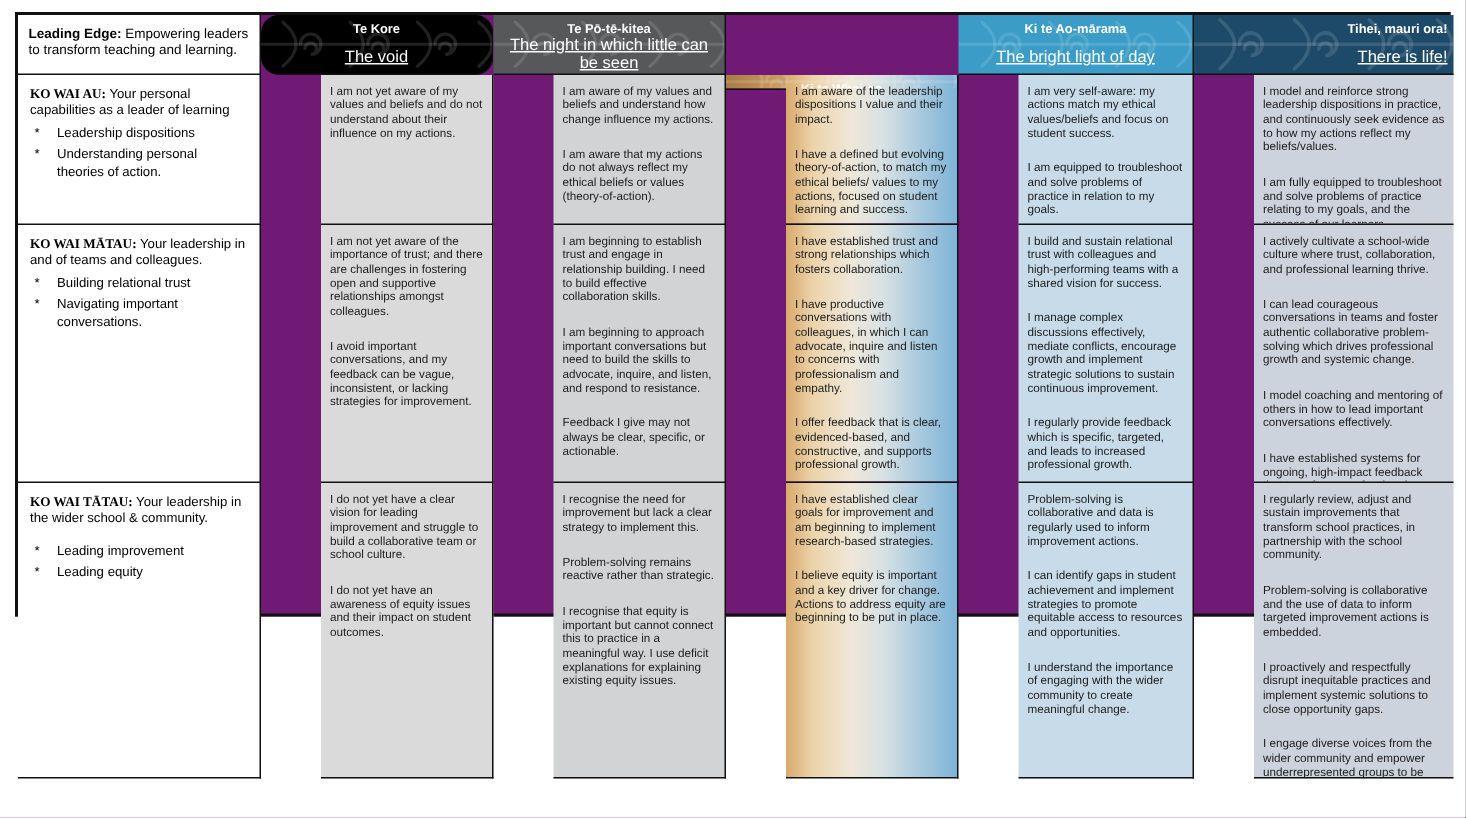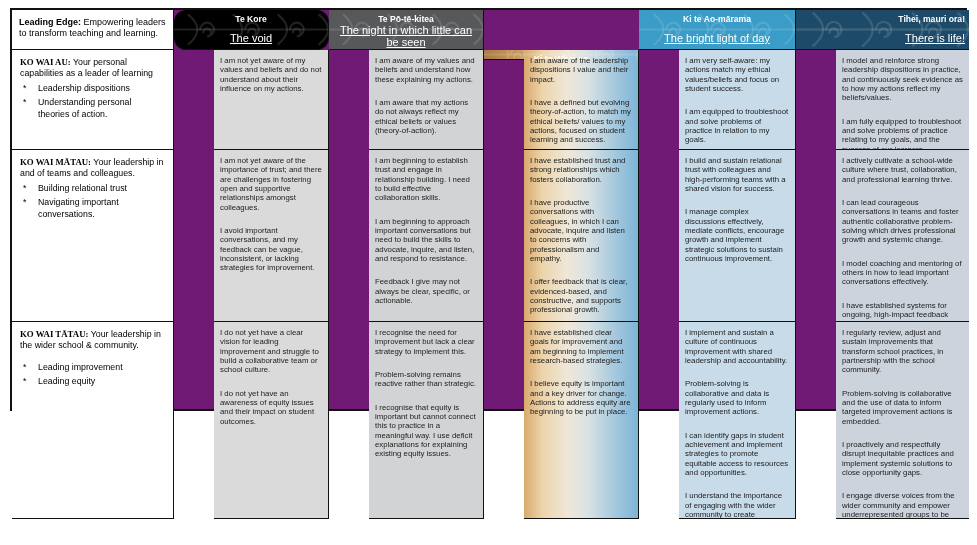--- a/index.html
+++ b/index.html
@@ -163,21 +163,21 @@
         <div class="bullet">
           <span class="star">*</span>
           <span>Understanding personal theories of action.</span>
         </div>
       </div>
   </div>
   <div class="cell bd bg-g1">
       <p>I am not yet aware of my values and beliefs and do not understand about their influence on my actions.</p>
     </div>
   <div class="cell bd bg-g2">
-      <p>I am aware of my values and beliefs and understand how these explaining my actions.</p>
+      <p>I am aware of my values and beliefs and understand how change influence my actions.</p>
       <p>I am aware that my actions do not always reflect my ethical beliefs or values (theory-of-action).</p>
     </div>
   <div class="cell bd bg-dawn">
       <p>I am aware of the leadership dispositions I value and their impact.</p>
       <p>I have a defined but evolving theory-of-action, to match my ethical beliefs/ values to my actions, focused on student learning and success.</p>
     </div>
   <div class="cell bd bg-b1">
       <p>I am very self-aware: my actions match my ethical values/beliefs and focus on student success.</p>
       <p>I am equipped to troubleshoot and solve problems of practice in relation to my goals.</p>
     </div>
@@ -209,20 +209,21 @@
       <p>Feedback I give may not always be clear, specific, or actionable.</p>
     </div>
   <div class="cell bd bg-dawn">
       <p>I have established trust and strong relationships which fosters collaboration.</p>
       <p>I have productive conversations with colleagues, in which I can advocate, inquire and listen to concerns with professionalism and empathy.</p>
       <p>I offer feedback that is clear, evidenced-based, and constructive, and supports professional growth.</p>
     </div>
   <div class="cell bd bg-b1">
       <p>I build and sustain relational trust with colleagues and high-performing teams with a shared vision for success.</p>
       <p>I manage complex discussions effectively, mediate conflicts, encourage growth and implement strategic solutions to sustain continuous improvement.</p>
+      <p>I regularly provide feedback which is specific, targeted, and leads to increased professional growth.</p>
     </div>
   <div class="cell bd bg-b2">
       <p>I actively cultivate a school-wide culture where trust, collaboration, and professional learning thrive.</p>
       <p>I can lead courageous conversations in teams and foster authentic collaborative problem-solving which drives professional growth and systemic change.</p>
       <p>I model coaching and mentoring of others in how to lead important conversations effectively.</p>
       <p>I have established systems for ongoing, high-impact feedback that transforms professional practice.</p>
     </div>
 
   <div class="cell rowhead last-row-cell">
     <b>KO WAI TĀTAU:</b><span> Your leadership in the wider school &amp; community.</span>
@@ -244,21 +245,20 @@
   <div class="cell bd bg-g2">
       <p>I recognise the need for improvement but lack a clear strategy to implement this.</p>
       <p>Problem-solving remains reactive rather than strategic.</p>
       <p>I recognise that equity is important but cannot connect this to practice in a meaningful way.  I use deficit explanations for explaining existing equity issues.</p>
     </div>
   <div class="cell bd bg-dawn">
       <p>I have established clear goals for improvement and am beginning to implement research-based strategies.</p>
       <p>I believe equity is important and a key driver for change.  Actions to address equity are beginning to be put in place.</p>
     </div>
   <div class="cell bd bg-b1">
-      <p>I implement and sustain a culture of continuous improvement with shared leadership and accountability.</p>
       <p>Problem-solving is collaborative and data is regularly used to inform improvement actions.</p>
       <p>I can identify gaps in student achievement and implement strategies to promote equitable access to resources and opportunities.</p>
       <p>I understand the importance of engaging with the wider community to create meaningful change.</p>
     </div>
   <div class="cell bd bg-b2">
       <p>I regularly review, adjust and sustain improvements that transform school practices, in partnership with the school community.</p>
       <p>Problem-solving is collaborative and the use of data to inform  targeted improvement actions is embedded.</p>
       <p>I proactively and respectfully disrupt inequitable practices and implement systemic solutions to close opportunity gaps.</p>
       <p>I engage diverse voices from the wider community and empower underrepresented groups  to be demanding decision-makers and conscientious contributors.</p>
     </div>

